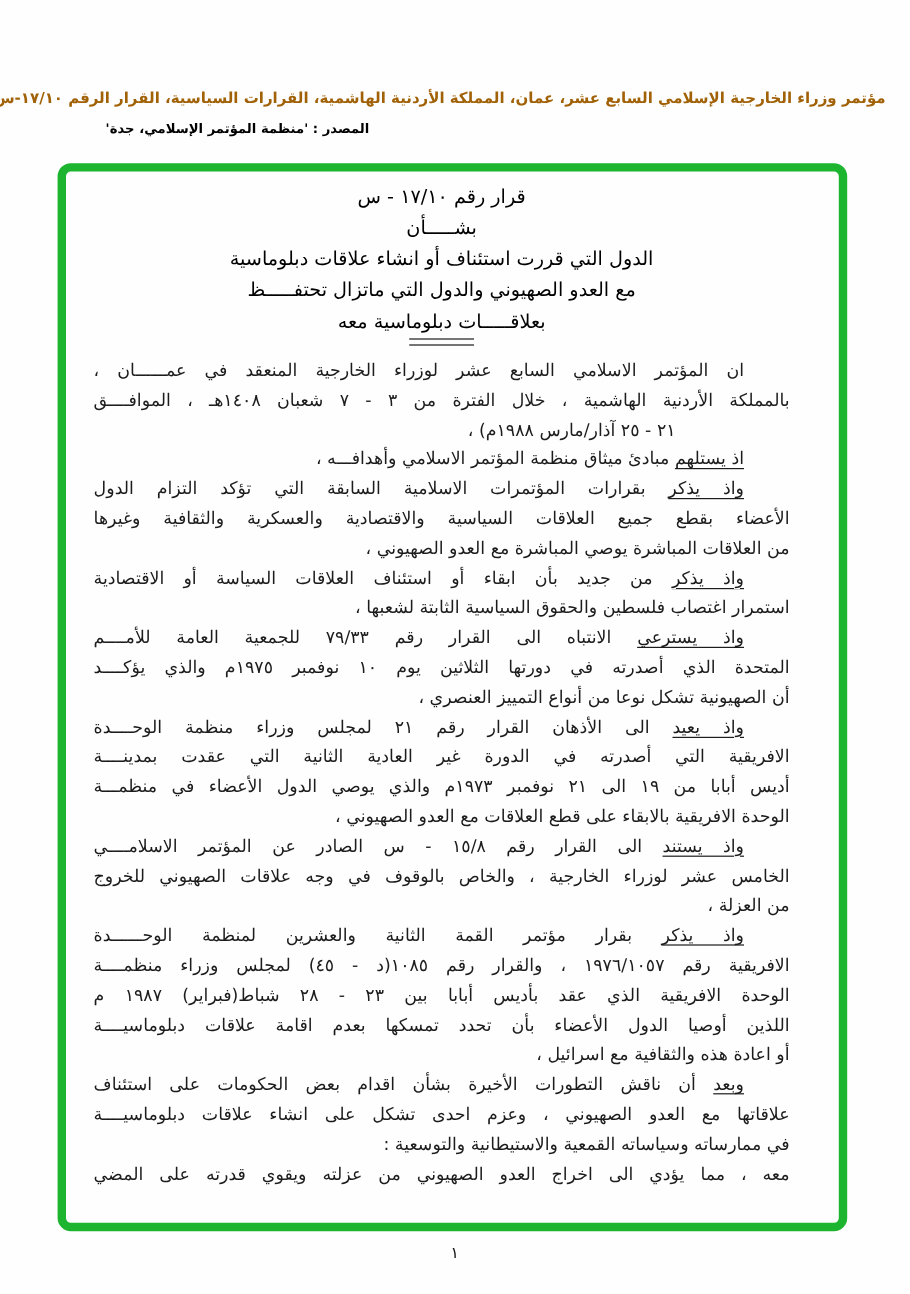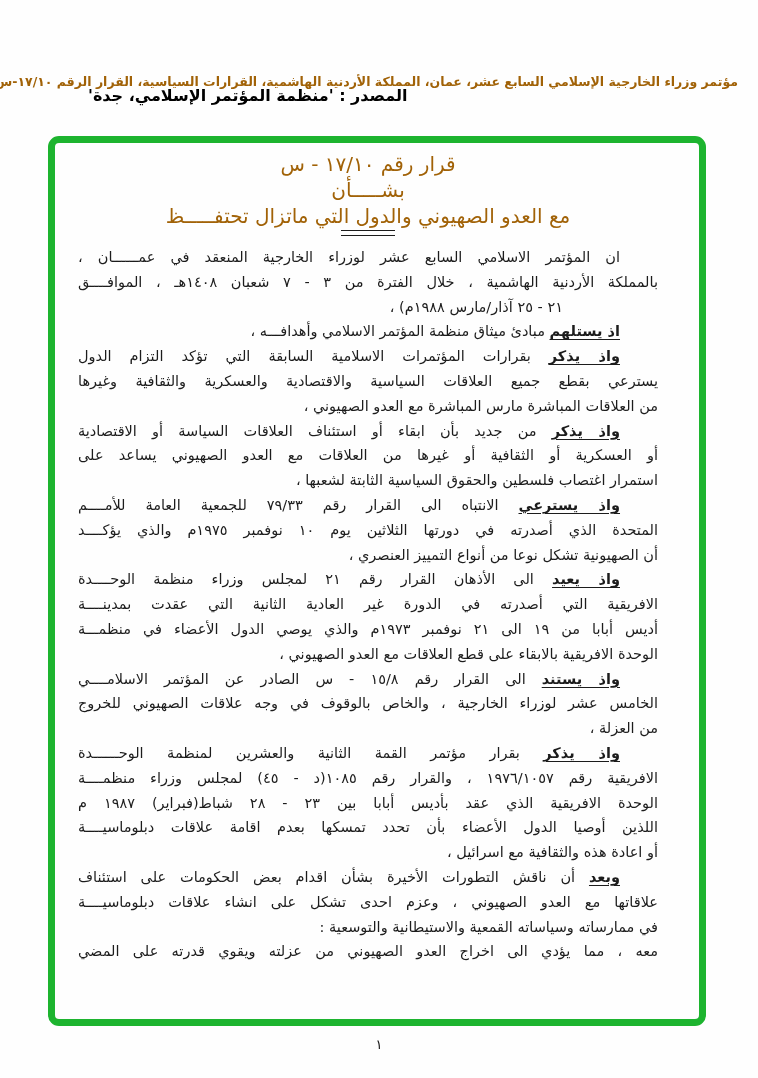--- a/index.html
+++ b/index.html
@@ -7,89 +7,89 @@
     width:758px;height:1078px;position:relative;overflow:hidden;
     background:#fefefe;color:#1c1c1c;
     font-family:"DejaVu Sans",sans-serif;
   }
   .header-title{
     position:absolute;top:74px;left:20px;right:20px;
     text-align:center;font-size:12.5px;font-weight:bold;color:#a16207;
     direction:rtl;white-space:nowrap;
   }
   .header-source{
-    position:absolute;top:86px;left:88px;
-    font-size:16px;font-weight:bold;color:#000;direction:rtl;white-space:nowrap;
+    position:absolute;top:101px;left:88px;
+    font-size:11px;font-weight:bold;color:#000;direction:rtl;white-space:nowrap;
   }
   .doc-box{
     position:absolute;left:48px;top:136px;width:644px;height:876px;
     border:7px solid #1db42f;border-radius:11px;background:transparent;
   }
   .doc-content{
     position:absolute;top:8px;left:23px;right:41px;bottom:4px;
     direction:rtl;
   }
   .title-block{
-    text-align:center;font-size:20px;line-height:26px;color:#a16207;
+    text-align:center;font-size:16px;line-height:26px;color:#000000;
   }
   .title-line{white-space:nowrap;}
   .title-rule{
     width:54px;height:4px;margin:1px auto 0 auto;
     border-top:1px solid #1c1c1c;border-bottom:1px solid #1c1c1c;
   }
   .body-block{margin-top:9px;font-size:14.5px;}
   .para{margin:0;}
   .line{
     line-height:24.8px;white-space:nowrap;
     text-align:justify;text-align-last:justify;
   }
   .line.first{text-indent:38px;}
   .line.last{text-align-last:right;}
   .para:first-child .line.last{padding-left:0;padding-right:95px;}
   .lead{
     text-decoration:underline;text-underline-offset:3px;
     text-decoration-thickness:1px;
-    font-weight:bold;
   }
   .page-number{
     position:absolute;top:1037px;left:0;width:758px;
     text-align:center;font-size:13px;color:#111;
   }
 </style>
 </head>
 <body>
 
 <div class="header-title">مؤتمر وزراء الخارجية الإسلامي السابع عشر، عمان، المملكة الأردنية الهاشمية، القرارات السياسية، القرار الرقم ١٧/١٠-س</div>
 <div class="header-source">المصدر :  'منظمة المؤتمر الإسلامي، جدة'</div>
 
 <div class="doc-box" id="doc-box" style="border-color: rgb(29, 180, 47);">
   <div class="doc-content">
     <div class="title-block" id="title-block">
         <div class="title-line">قرار رقم ١٧/١٠ - س</div>
         <div class="title-line">بشـــــأن</div>
+        <div class="title-line">الدول التي قررت استئناف أو انشاء علاقات دبلوماسية</div>
         <div class="title-line">مع العدو الصهيوني والدول التي ماتزال تحتفـــــظ</div>
+        <div class="title-line">بعلاقـــــات دبلوماسية معه</div>
       </div>
     <div class="title-rule"></div>
     <div class="body-block" id="paras">
         <div class="para">
           <div class="line first">ان المؤتمر الاسلامي السابع عشر لوزراء الخارجية المنعقد في عمــــــان ،</div>
           <div class="line">بالمملكة الأردنية الهاشمية ، خلال الفترة من ٣ - ٧ شعبان ١٤٠٨هـ ، الموافــــق</div>
           <div class="line last">٢١ - ٢٥ آذار/مارس ١٩٨٨م) ،</div>
         </div>
         <div class="para">
           <div class="line first last"><span class="lead">اذ يستلهم</span> مبادئ ميثاق منظمة المؤتمر الاسلامي وأهدافـــه ،</div>
         </div>
         <div class="para">
           <div class="line first"><span class="lead">واذ يذكر</span> بقرارات المؤتمرات الاسلامية السابقة التي تؤكد التزام الدول</div>
-          <div class="line">يسترعي بقطع جميع العلاقات السياسية والاقتصادية والعسكرية والثقافية وغيرها</div>
-          <div class="line last">من العلاقات المباشرة مارس المباشرة مع العدو الصهيوني ،</div>
+          <div class="line">الأعضاء بقطع جميع العلاقات السياسية والاقتصادية والعسكرية والثقافية وغيرها</div>
+          <div class="line last">من العلاقات المباشرة يوصي المباشرة مع العدو الصهيوني ،</div>
         </div>
         <div class="para">
           <div class="line first"><span class="lead">واذ يذكر</span> من جديد بأن ابقاء أو استئناف العلاقات السياسة أو الاقتصادية</div>
-          <div class="line">أو العسكرية أو الثقافية أو غيرها من العلاقات مع العدو الصهيوني يساعد على</div>
           <div class="line last">استمرار اغتصاب فلسطين والحقوق السياسية الثابتة لشعبها ،</div>
         </div>
         <div class="para">
           <div class="line first"><span class="lead">واذ يسترعي</span> الانتباه الى القرار رقم ٧٩/٣٣ للجمعية العامة للأمــــم</div>
           <div class="line">المتحدة الذي أصدرته في دورتها الثلاثين يوم ١٠ نوفمبر ١٩٧٥م والذي يؤكــــد</div>
           <div class="line last">أن الصهيونية تشكل نوعا من أنواع التمييز العنصري ،</div>
         </div>
         <div class="para">
           <div class="line first"><span class="lead">واذ يعيد</span> الى الأذهان القرار رقم ٢١ لمجلس وزراء منظمة الوحــــدة</div>
           <div class="line">الافريقية التي أصدرته في الدورة غير العادية الثانية التي عقدت بمدينــــة</div>

